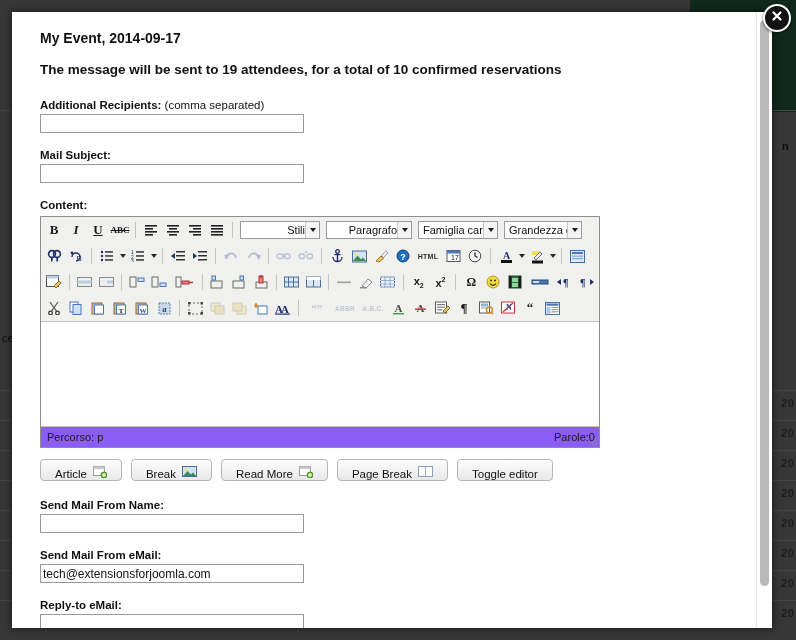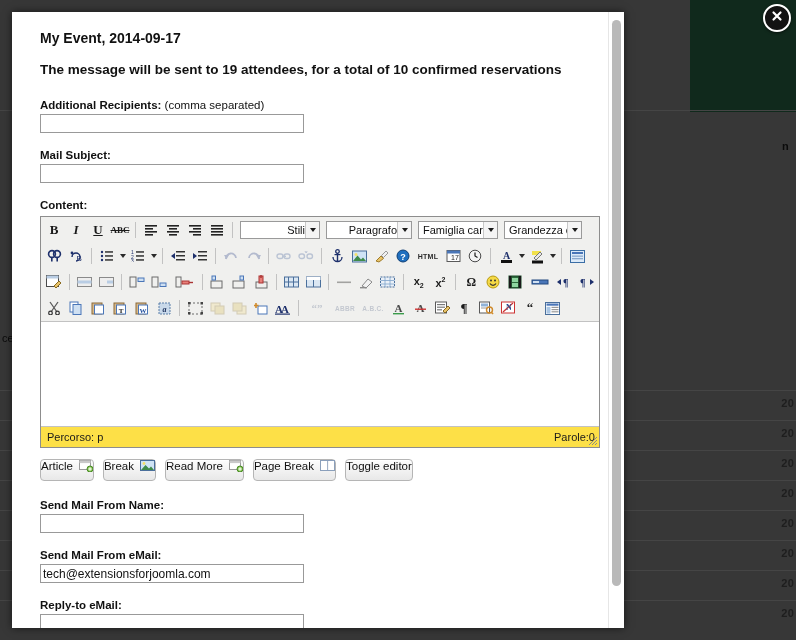--- a/index.html
+++ b/index.html
@@ -39,21 +39,21 @@
     position: absolute; background: #0b3b22; opacity: .8;
   }
   .dim-overlay {
     position: absolute; inset: 0; background: rgba(0,0,0,0.35);
   }
 
   
   .modal {
     position: absolute;
     left: 12px; top: 12px;
-    width: 612px; height: 616px;
+    width: 760px; height: 616px;
     background: #ffffff;
     box-shadow: 0 0 8px rgba(0,0,0,.6);
     overflow: hidden;
   }
   .modal-inner {
     position: absolute;
     left: 0; top: 0; right: 0; bottom: 0;
     padding: 18px 24px 10px 17px;
     box-sizing: border-box;
   }
@@ -174,36 +174,36 @@
   .sel-stili { width: 80px; }
   .sel-para  { width: 86px; }
   .sel-fam   { width: 80px; }
   .sel-size  { width: 78px; }
 
   .mce-editarea {
     height: 104px; background: #fff;
     border-top: 1px solid #c2c2c2;
   }
   .mce-status {
-    height: 20px; background: #fde047;
+    height: 20px; background: #8b5cf6;
     border-top: 1px solid #c2c2c2;
     display: flex; align-items: center; justify-content: space-between;
     padding: 0 4px 0 6px;
     font-size: 11px; color: #1a1a1a;
     position: relative;
   }
   .resize-grip {
     position: absolute; right: 1px; bottom: 1px; width: 12px; height: 12px;
   }
 
   
   .xtd-row { display: flex; margin: 11px 0 0 11px; }
   .xtd-btn {
-    display: flex; align-items: flex-start; gap: 6px;
-    height: 20px; padding: 0 0;
+    display: flex; align-items: flex-end; gap: 6px;
+    height: 20px; padding: 0 14px;
     margin-right: 9px;
     border: 1px solid #b5b5b5; border-radius: 4px;
     background: linear-gradient(#fdfdfd, #e8e8e8);
     font-size: 11.5px; color: #111;
     cursor: pointer;
     box-shadow: 0 1px 0 rgba(255,255,255,.8) inset;
   }
 </style>
 </head>
 <body>

